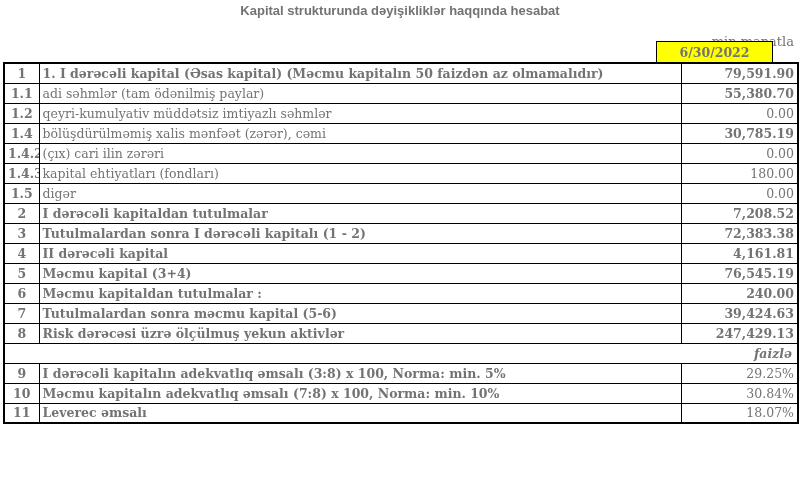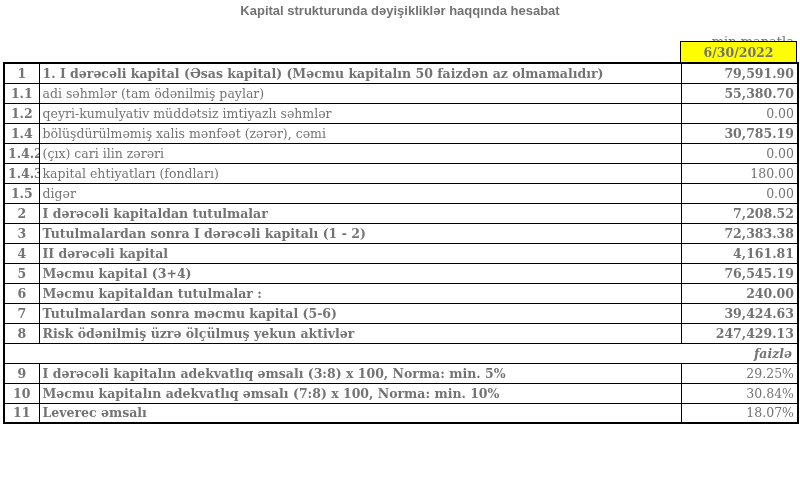--- a/index.html
+++ b/index.html
@@ -23,21 +23,21 @@
   }
   .unit-label {
     position: absolute;
     top: 34px; right: 6px;
     font-weight: normal;
     font-size: 13px;
     text-align: right;
   }
   .date-cell {
     position: absolute;
-    top: 41px; left: 680px;
+    top: 41px; left: 656px;
     width: 117px; height: 22px;
     background: #FFFF00;
     border: 1.5px solid #000000;
     display: flex;
     align-items: center;
     justify-content: center;
     font-weight: bold;
     font-size: 12.5px;
   }
   table.report {
@@ -147,21 +147,21 @@
           <td class="label bold">Məcmu kapitaldan tutulmalar :</td>
           <td class="value bold">240.00</td>
         </tr>
         <tr>
           <td class="num">7</td>
           <td class="label bold">Tutulmalardan sonra məcmu kapital (5-6)</td>
           <td class="value bold">39,424.63</td>
         </tr>
         <tr>
           <td class="num">8</td>
-          <td class="label bold">Risk ödənilmiş üzrə ölçülmuş  yekun aktivlər</td>
+          <td class="label bold">Risk dərəcəsi üzrə ölçülmuş  yekun aktivlər</td>
           <td class="value bold">247,429.13</td>
         </tr>
         <tr class="section">
           <td colspan="3">faizlə</td>
         </tr>
         <tr>
           <td class="num">9</td>
           <td class="label bold">I dərəcəli  kapitalın  adekvatlıq əmsalı (3:8) x 100, Norma: min. 5%</td>
           <td class="value">29.25%</td>
         </tr>

